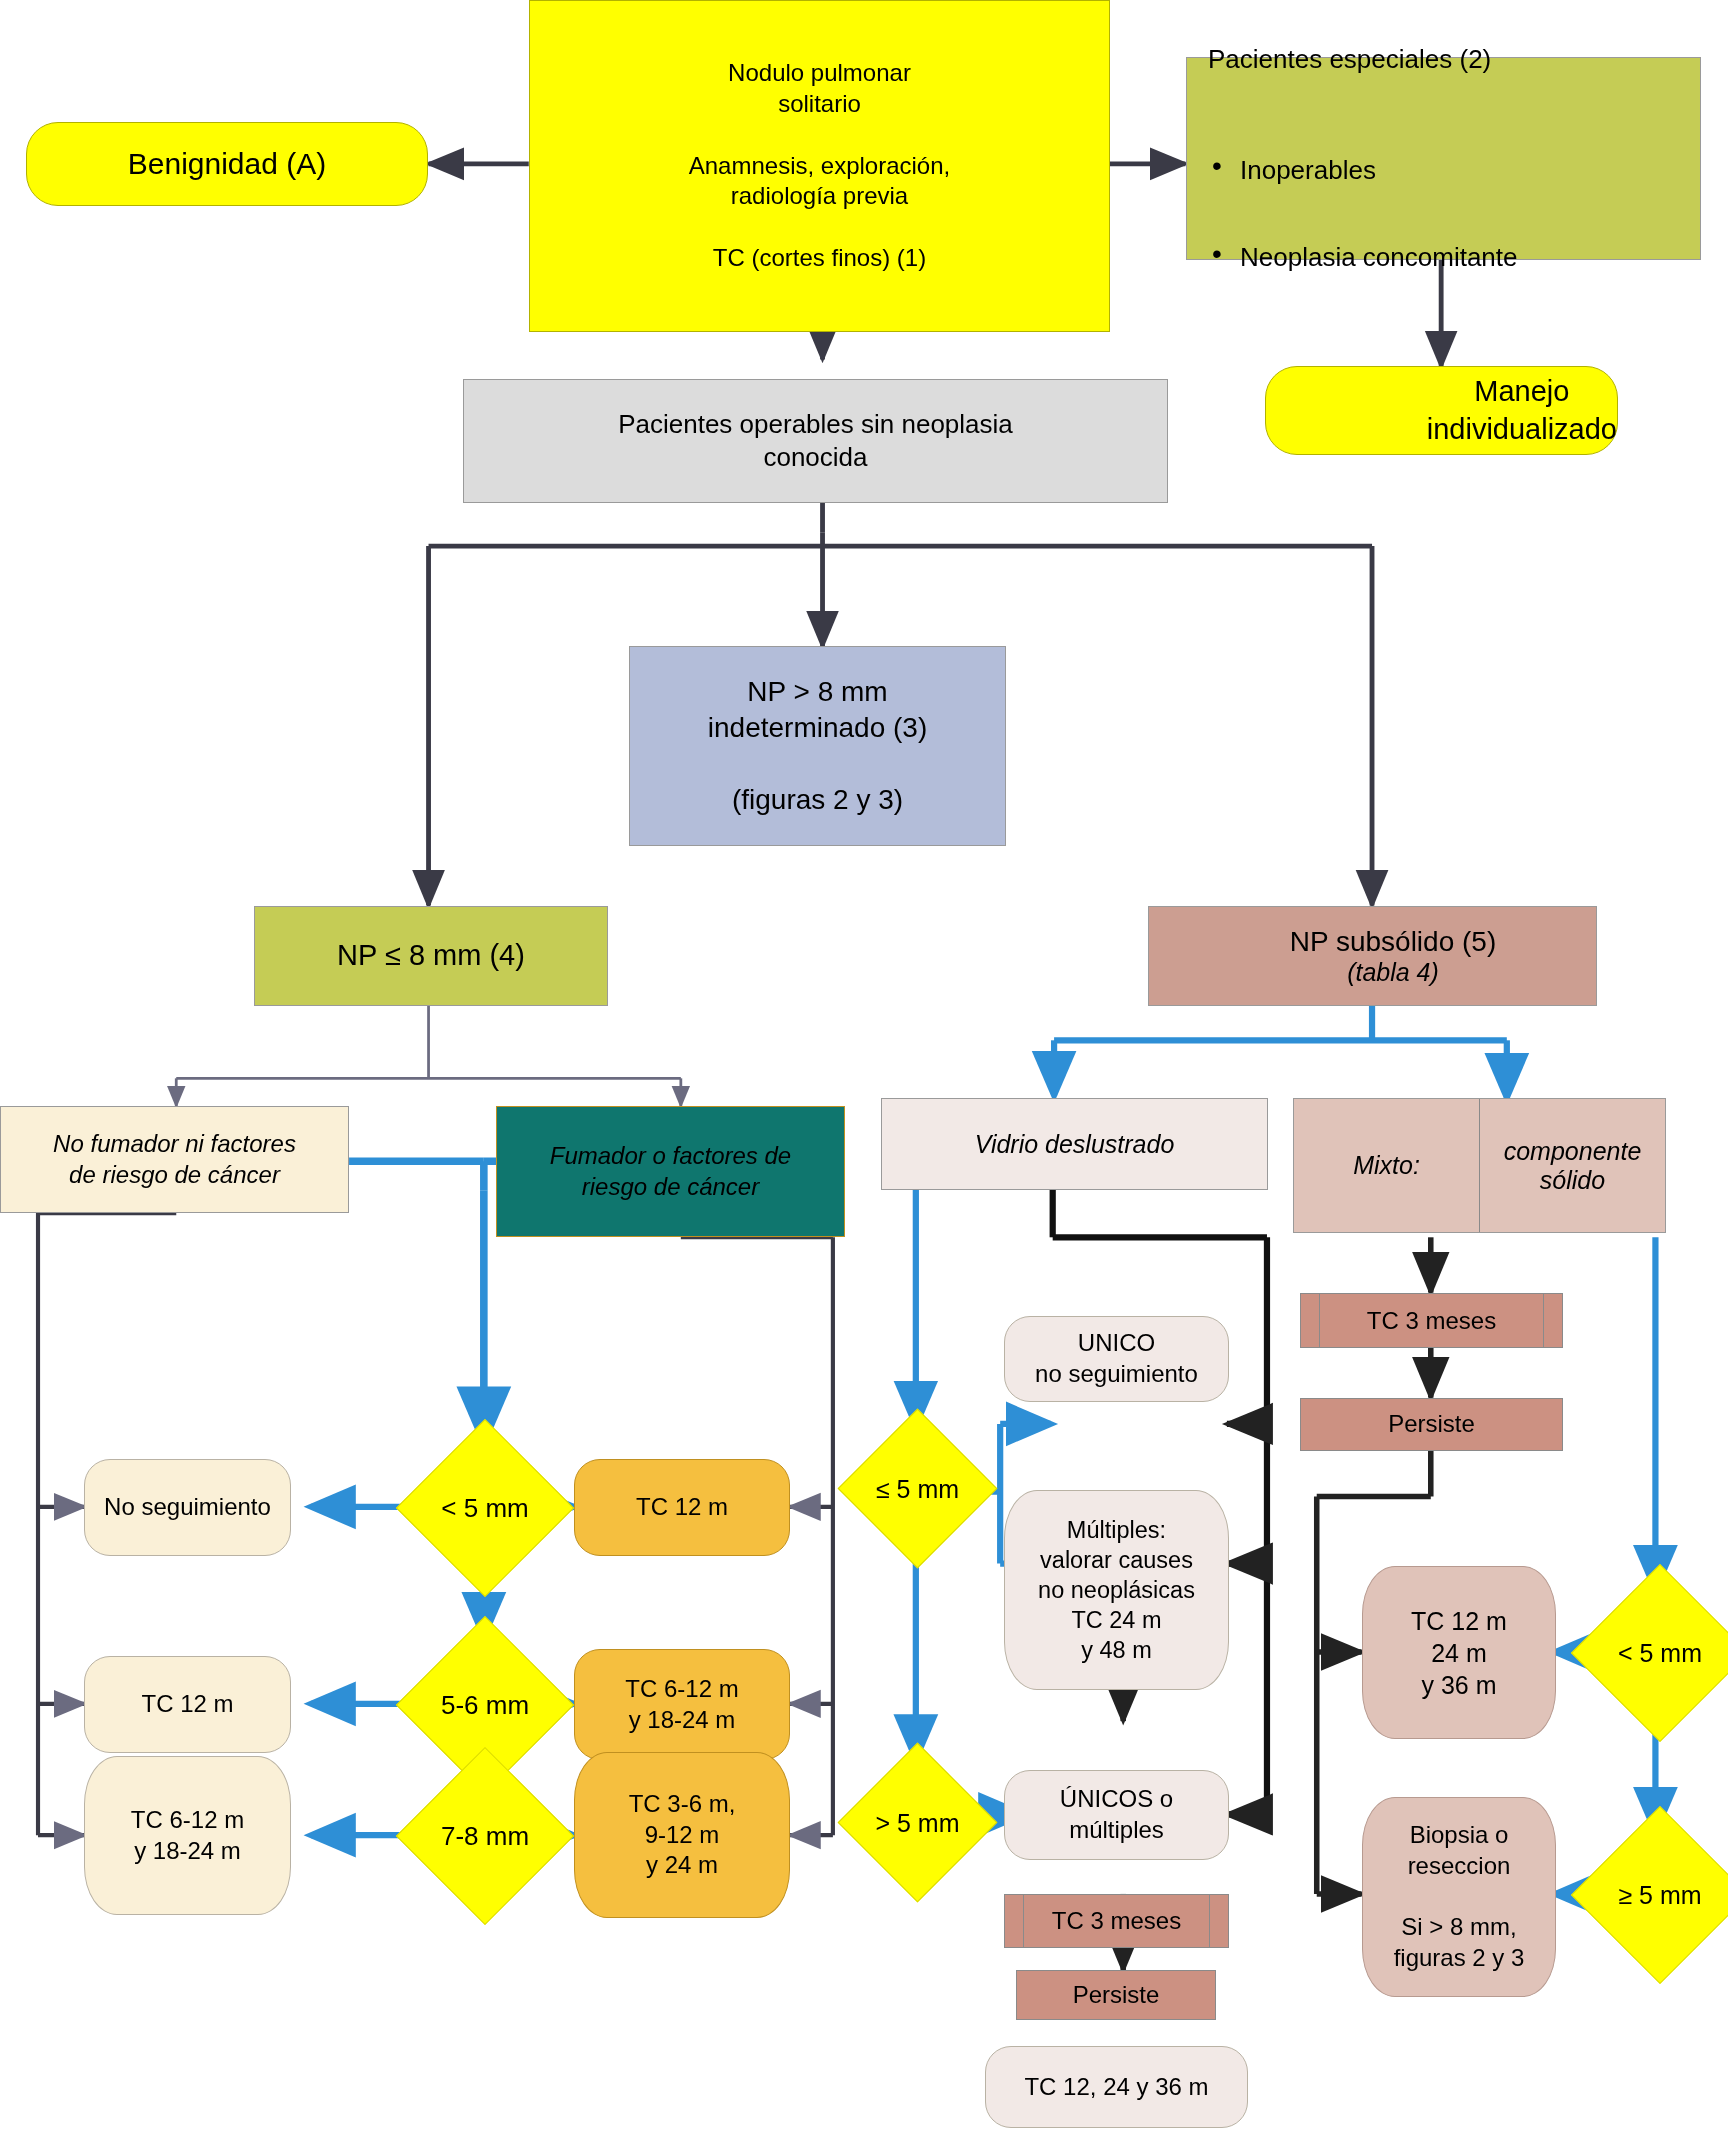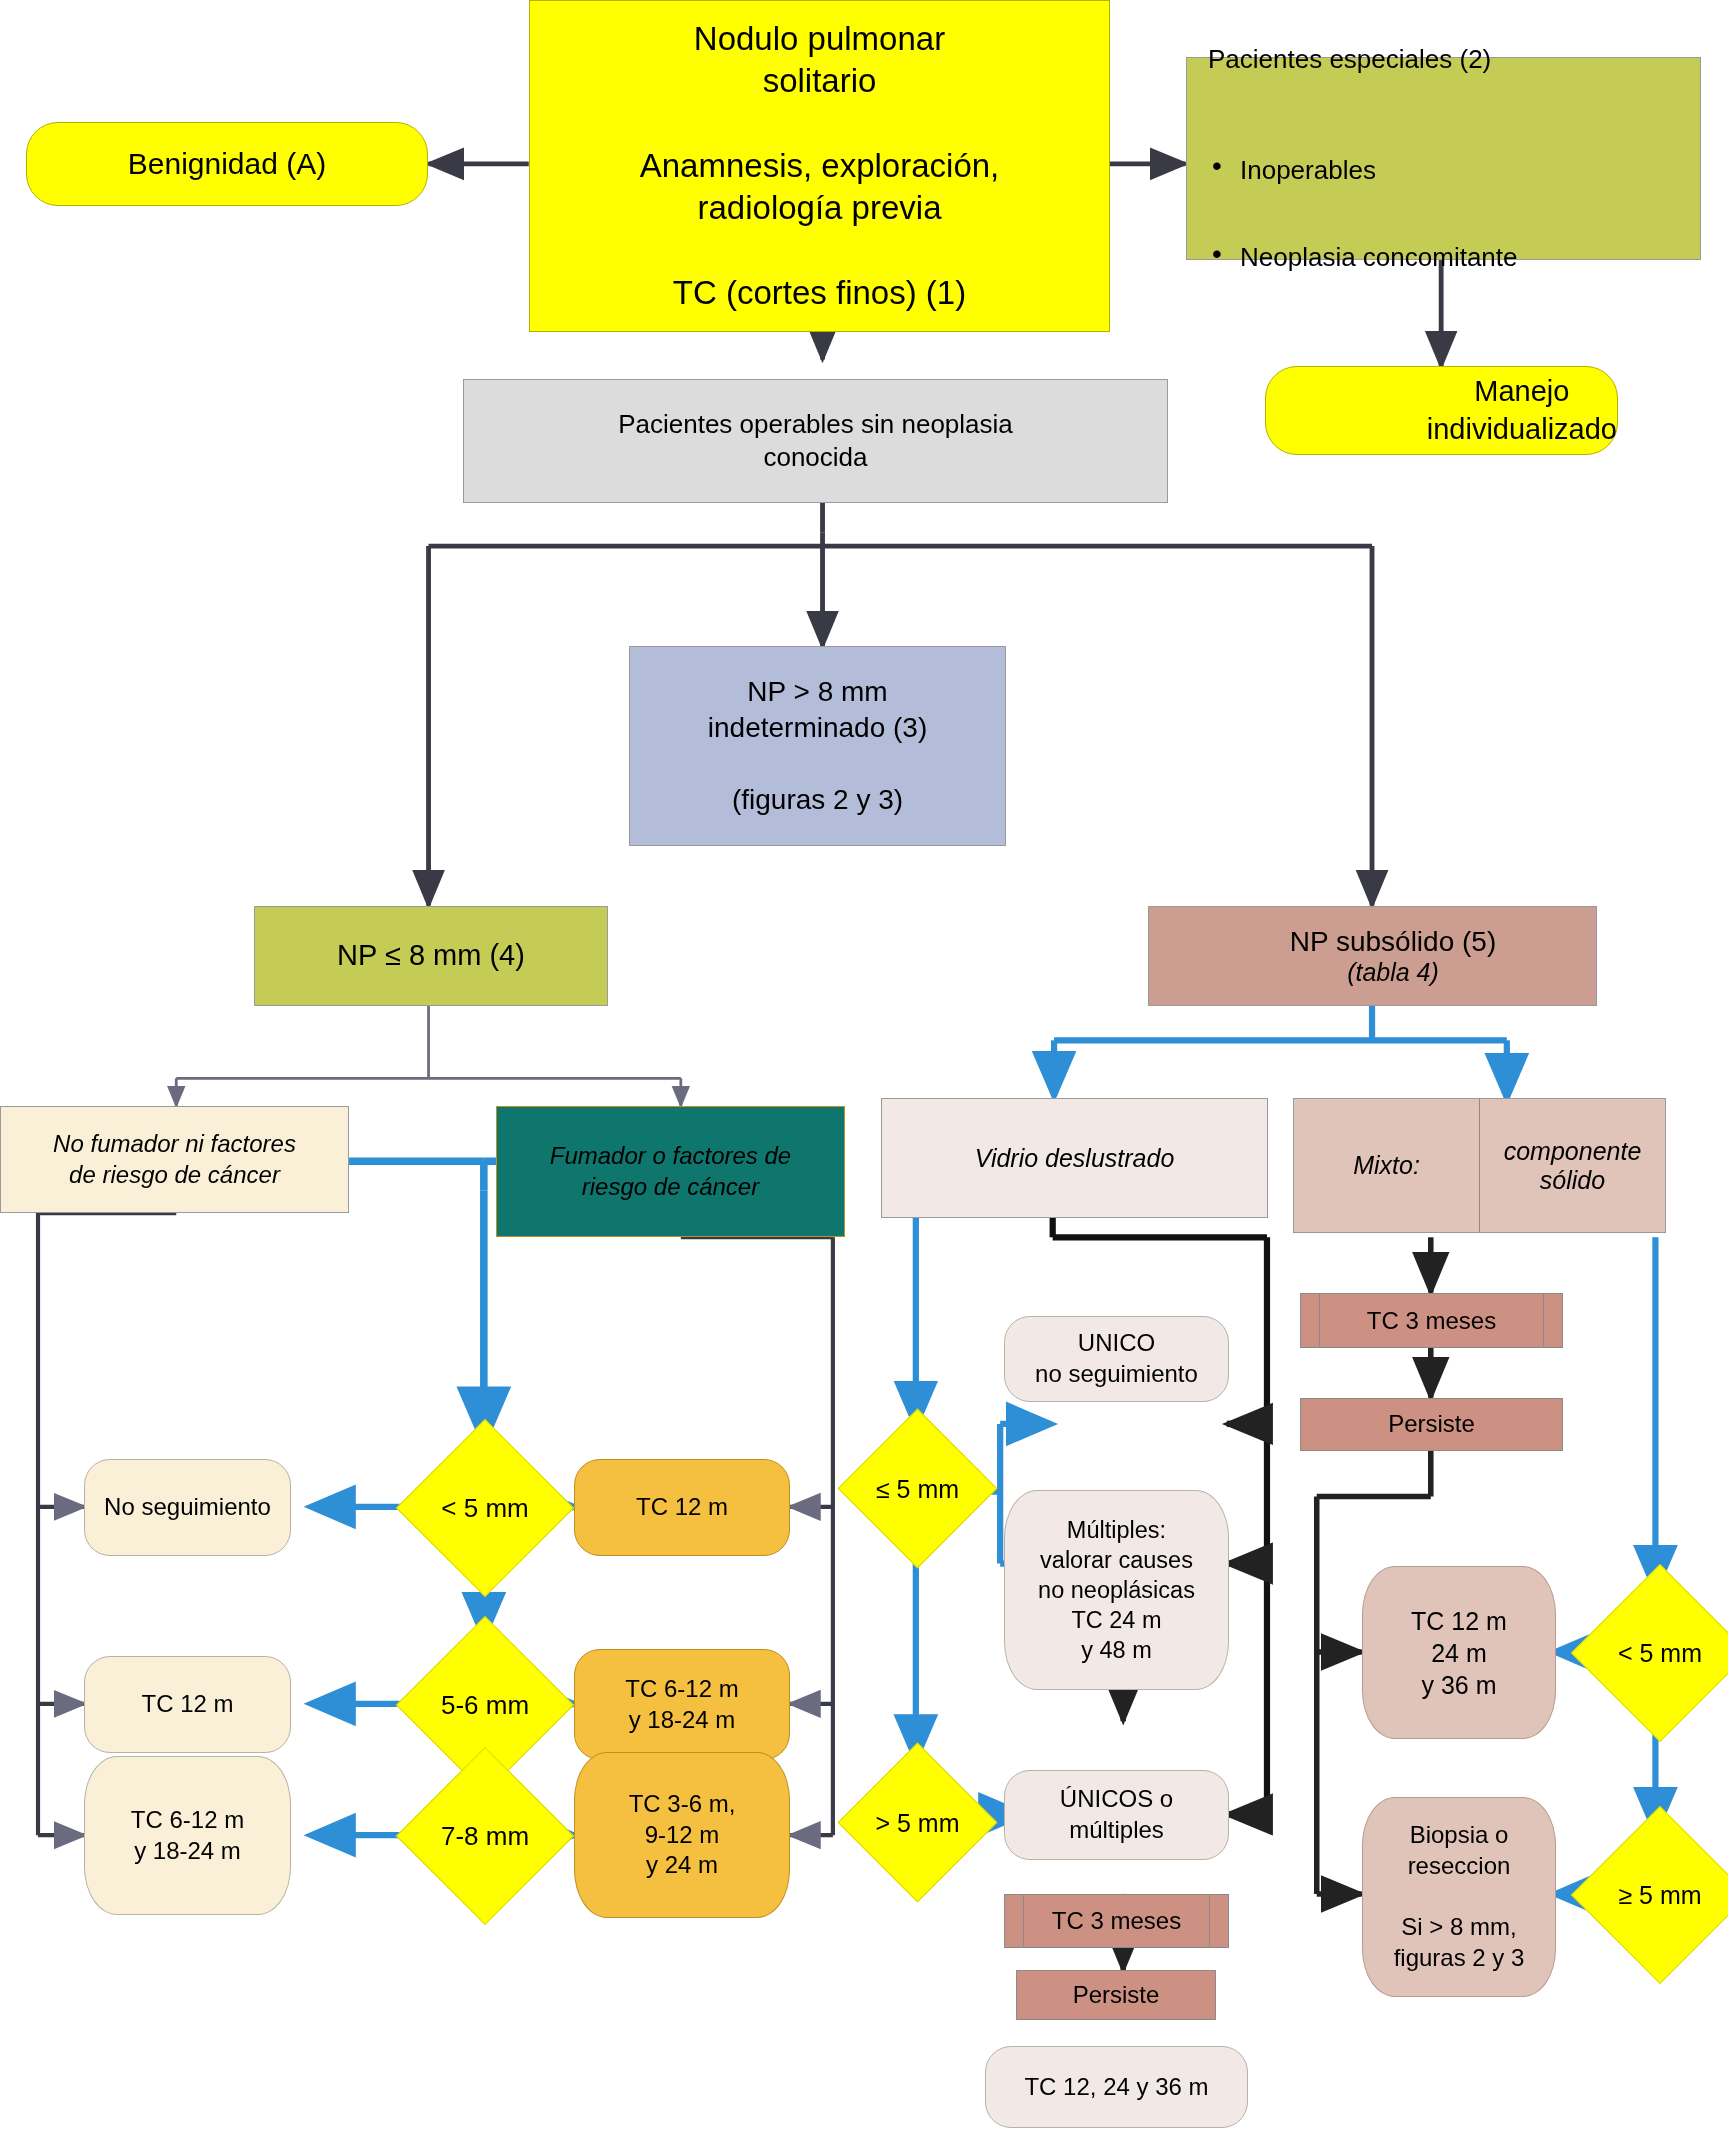--- a/index.html
+++ b/index.html
@@ -229,21 +229,21 @@
     </g>
 
     <g stroke="#2e8fd6" stroke-width="9" fill="none" marker-end="url(#ah-blue)">
       <path d="M2395,1790 L2395,2300"></path>
       <path d="M2395,2480 L2395,2650"></path>
       <path d="M2310,2390 L2250,2390"></path>
       <path d="M2310,2740 L2250,2740"></path>
     </g>
   </svg>
 
-  <div class="node rect" style="left:529px;top:0px;width:581px;height:332px;background:#ffff00;border-color:#b2b200;font-size:33px;">
+  <div class="node rect" style="left:529px;top:0px;width:581px;height:332px;background:#ffff00;border-color:#b2b200;font-size:24px;">
     <span>Nodulo pulmonar
 solitario
 
 Anamnesis, exploración,
 radiología previa
 
 TC (cortes finos) (1)</span>
   </div>
 
   <div class="node round" style="left:26px;top:122px;width:402px;height:84px;background:#ffff00;border-color:#b2b200;font-size:30px;">
@@ -287,21 +287,21 @@
   <div class="node rect italic" style="left:0px;top:1106px;width:349px;height:107px;background:#faf0d7;font-size:24px;">
     <span>No fumador ni factores
 de riesgo de cáncer</span>
   </div>
 
   <div class="node rect italic" style="left:496px;top:1106px;width:349px;height:131px;background:#0f766e;border-color:#c09020;font-size:24px;">
     <span>Fumador o factores de
 riesgo de cáncer</span>
   </div>
 
-  <div class="node rect italic" style="left:881px;top:1098px;width:387px;height:120px;background:#f2e9e6;font-size:25px;">
+  <div class="node rect italic" style="left:881px;top:1098px;width:387px;height:92px;background:#f2e9e6;font-size:25px;">
     <span>Vidrio deslustrado</span>
   </div>
 
   <div class="splitbox" style="left:1293px;top:1098px;width:373px;height:135px;background:#e0c3b9;font-size:25px;">
     <div>Mixto:</div>
     <div>componente
 sólido</div>
   </div>
 
   <div class="diamond" style="left:422px;top:1445px;width:124px;height:124px;">

